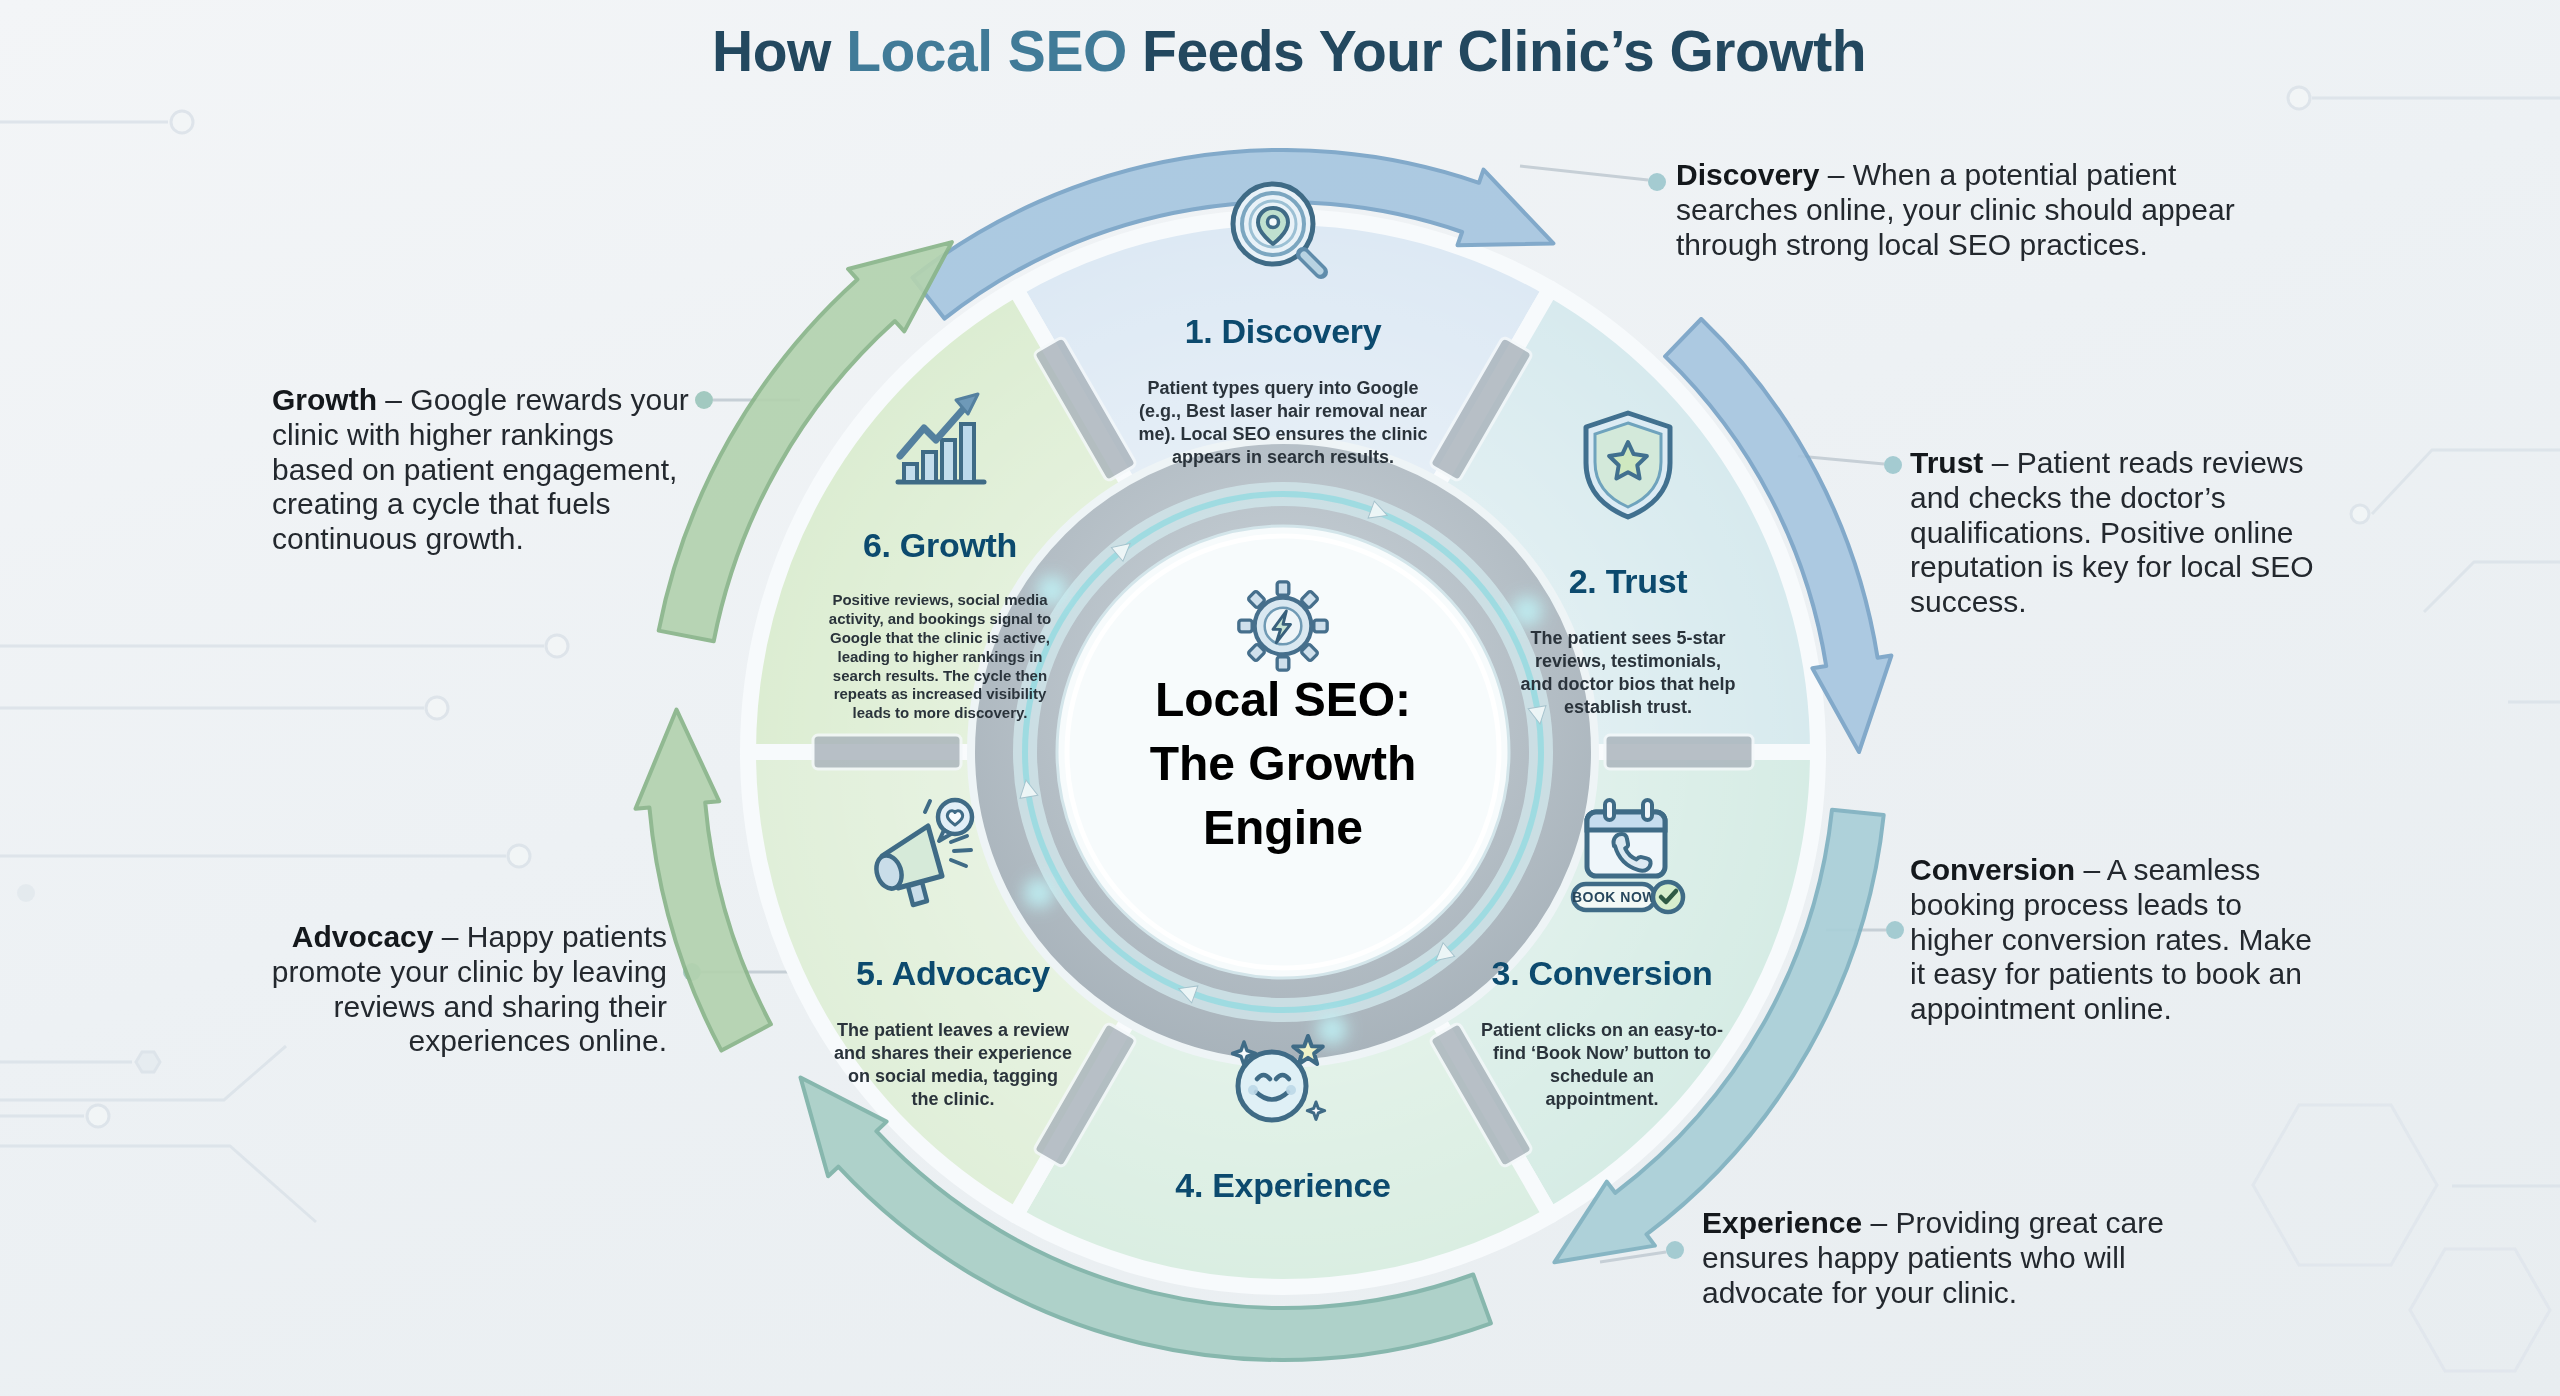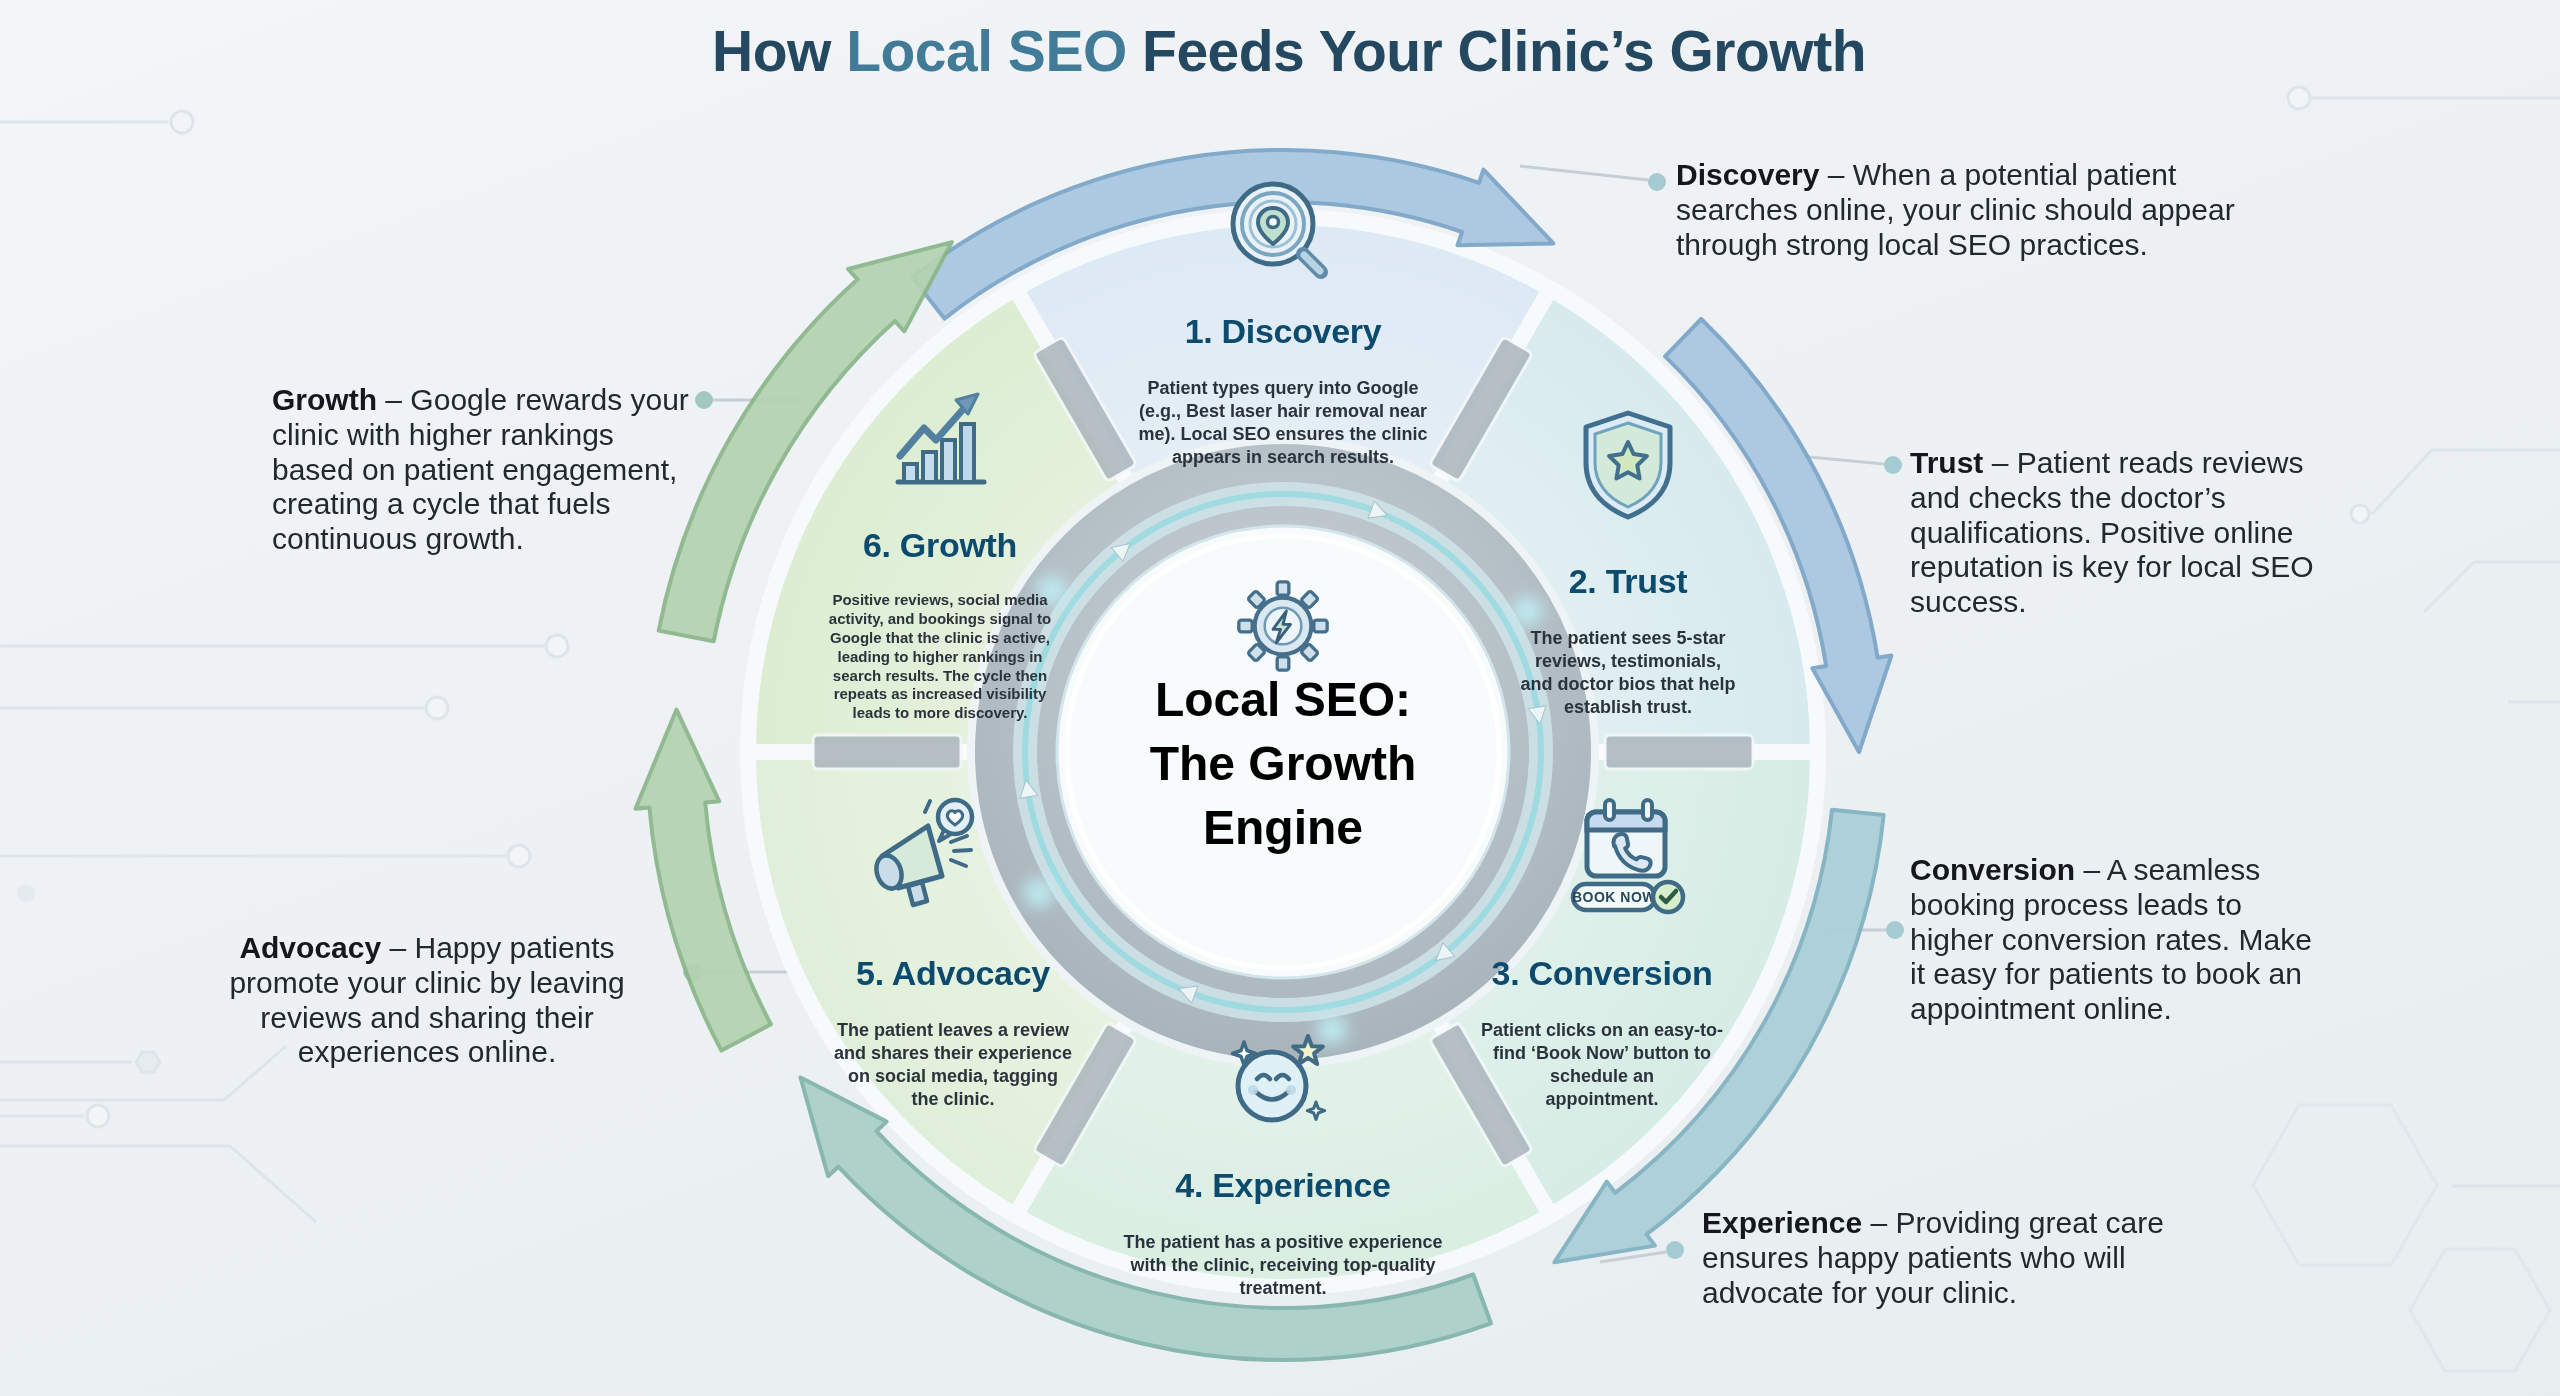--- a/index.html
+++ b/index.html
@@ -14,21 +14,21 @@
     position:absolute;left:0;top:18px;width:100%;margin:0;text-align:center;
     font-size:57px;font-weight:bold;letter-spacing:-0.5px;color:#23485f;padding-left:9px;
   }
   .title .hl{color:#417b98;}
   .seg{position:absolute;text-align:center;}
   .seg h2{margin:16px;font-size:34px;font-weight:bold;color:#0c4a6e;letter-spacing:-0.3px;}
   .seg p{margin:26px 0 0;font-weight:600;color:#2a333b;font-size:18px;line-height:1.27;white-space:pre-line;}
   .seg.small p{font-size:15px;line-height:1.26;}
   .note{position:absolute;font-size:30px;line-height:1.16;color:#23282e;white-space:pre-line;}
   .note b{color:#14181c;font-weight:bold;}
-  .note.right{text-align:center;margin-top:11px;}
+  .note.right{text-align:right;}
   .center-label{
     position:absolute;left:1063px;top:668px;width:440px;text-align:center;
     font-size:48px;line-height:1.33;font-weight:bold;color:#000000;white-space:pre-line;
   }
   .ov{position:absolute;}
 </style>
 </head>
 <body>
 
 <div class="stage">
@@ -227,23 +227,20 @@
   </div>
   <div class="seg" style="left:1442px;top:938px;width:320px">
     <h2>3. Conversion</h2>
     <p>Patient clicks on an easy-to-
 find ‘Book Now’ button to
 schedule an
 appointment.</p>
   </div>
   <div class="seg" style="left:1063px;top:1150px;width:440px">
     <h2>4. Experience</h2>
-    <p>The patient has a positive experience
-with the clinic, receiving top-quality
-treatment.</p>
   </div>
   <div class="seg" style="left:793px;top:938px;width:320px">
     <h2>5. Advocacy</h2>
     <p>The patient leaves a review
 and shares their experience
 on social media, tagging
 the clinic.</p>
   </div>
   <div class="seg small" style="left:790px;top:510px;width:300px">
     <h2>6. Growth</h2>

